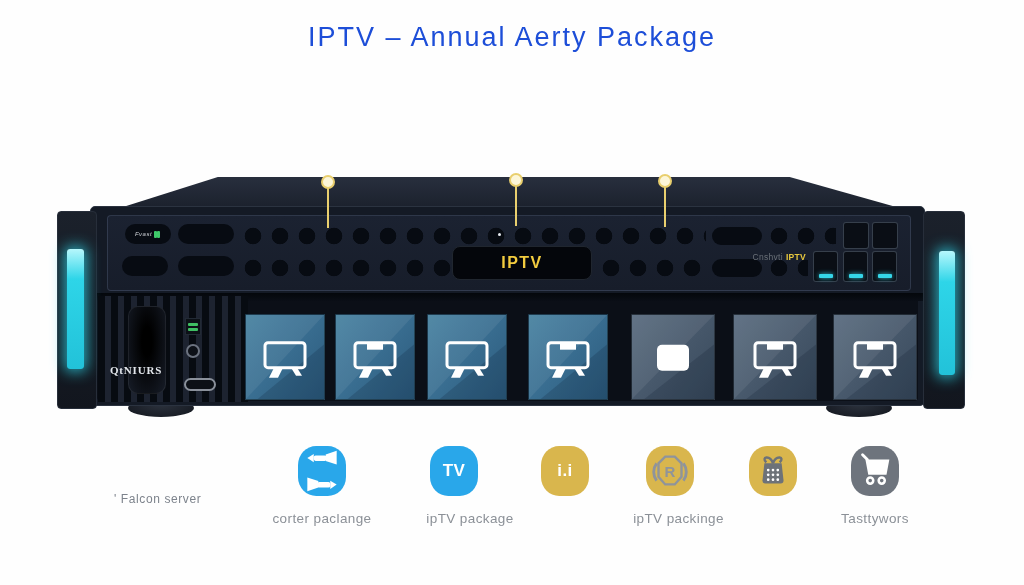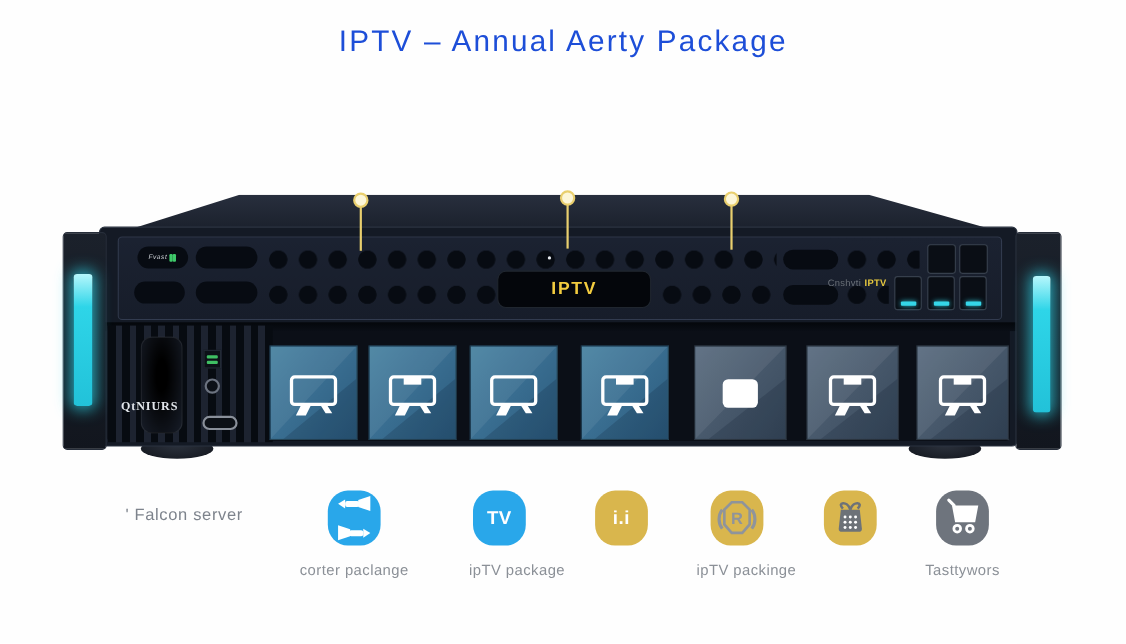--- a/index.html
+++ b/index.html
@@ -104,21 +104,21 @@
   .tile.dim    { background:linear-gradient(128deg,#56697d 0%, #47586b 50%, #394a5c 100%); }
   .tile::before { content:""; position:absolute; inset:0;
     clip-path:polygon(0 0, 100% 0, 0 100%); background:rgba(255,255,255,0.07); }
   .tile::after  { content:""; position:absolute; inset:0;
     clip-path:polygon(100% 35%, 100% 100%, 15% 100%); background:rgba(3,12,30,0.16); }
   .tile svg { position:absolute; left:50%; top:50%; transform:translate(-50%,-46%); z-index:2; }
   
   .foot { position:absolute; top:399px; width:66px; height:18px; border-radius:50%;
     background:radial-gradient(ellipse at 50% 30%, #2c323d 0%, #171b23 80%); z-index:2; }
   
-  .caption { position:absolute; left:114px; top:460px; font-size:15px; color:#7d838c;
+  .caption { position:absolute; left:114px; top:492px; font-size:12px; color:#7d838c;
     letter-spacing:0.6px; }
   .feature-icon { position:absolute; top:446px; width:48px; height:50px; border-radius:38%;
     display:flex; align-items:center; justify-content:center; z-index:2; }
   .fi-blue { background:#29a7ea; } .fi-gold { background:#d9b64d; } .fi-gray { background:#6e747d; }
   .feature-icon .glyph { color:#fff; font-weight:bold; font-size:17px; letter-spacing:0.5px; }
   .feature-label { position:absolute; top:511px; transform:translateX(-50%);
     font-size:13.5px; color:#8b9097; letter-spacing:0.4px; white-space:nowrap; }
   .badge-r { position:absolute; color:#8f949b; font-weight:bold; font-size:15px; }
 </style>
 </head>

